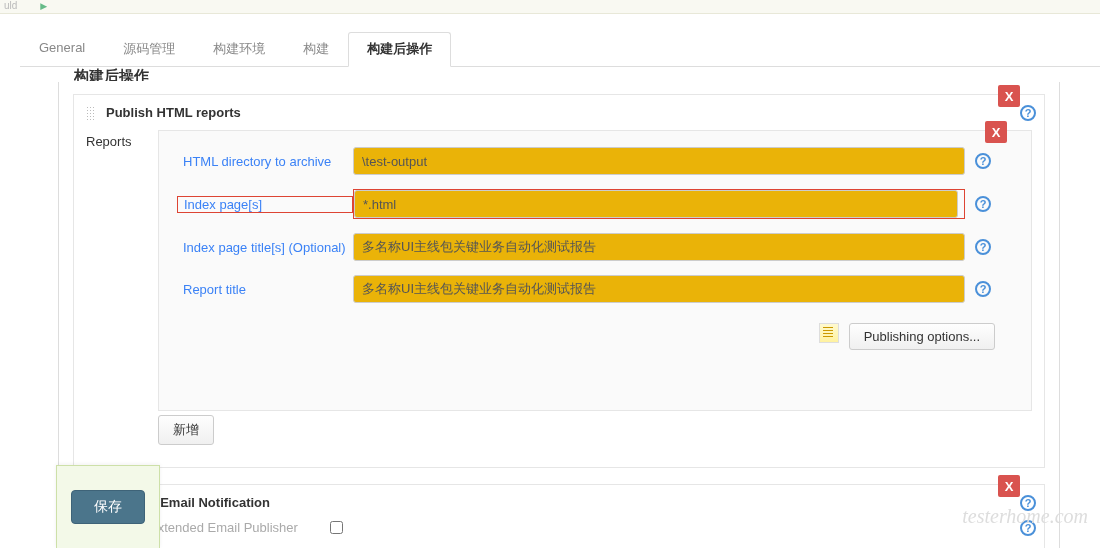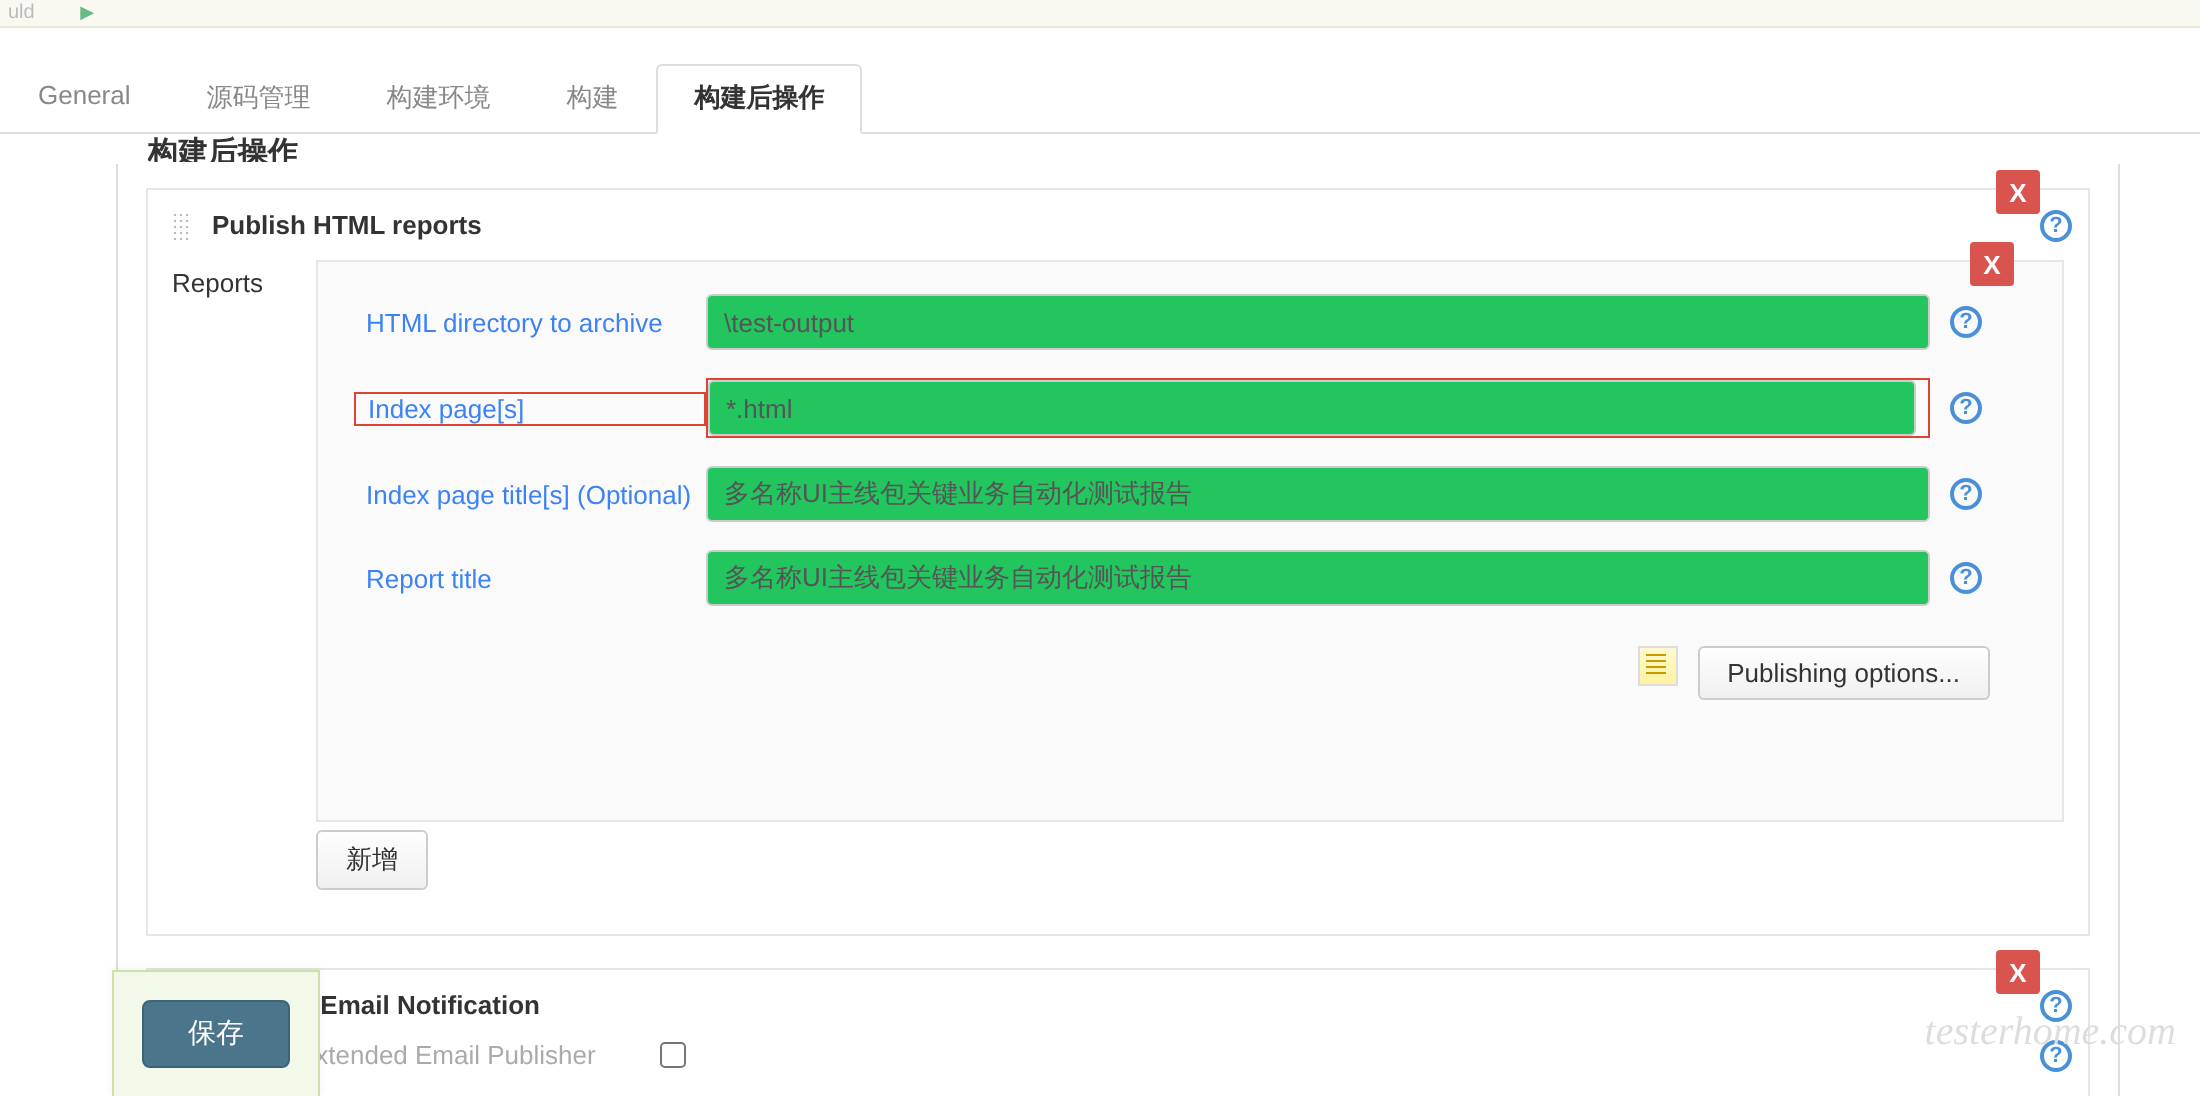--- a/index.html
+++ b/index.html
@@ -20,20 +20,21 @@
   font-size: 10px;
   color: #bbb;
   padding-left: 4px;
   line-height: 12px;
 }
 .top-strip .arrow { color:#6b8; font-size:9px; margin-left:20px;}
 .tabs {
   display: flex;
   margin-top: 18px;
   border-bottom: 1px solid #ddd;
+  margin-left: 20px;
 }
 .tab {
   padding: 7px 18px 8px;
   color: #888;
   cursor: pointer;
   font-size: 13px;
   border: 1px solid transparent;
   margin-bottom: -1px;
 }
 .tab.active {
@@ -138,21 +139,21 @@
   padding: 0 6px;
 }
 .form-input {
   flex: 1;
   height: 28px;
   border: 1px solid #ccc;
   border-radius: 3px;
   padding: 0 8px;
   font-size: 13px;
   color: #555;
-  background: #22c55e;
+  background: #eab308;
 }
 .form-row.invalid .form-label { border: 1px solid #d43; }
 .form-row.invalid .invalid-wrap { border: 1px solid #d43; display:flex; align-items:center; flex:1; padding-right:6px;}
 .form-row.invalid .form-input { border: 1px solid #ccc; flex:1;}
 .row-help { margin-left: 10px; }
 .pub-btn-row { display:flex; justify-content:flex-end; gap:10px; margin-top:20px; margin-right: -4px;}
 .pub-icon {
   width:20px; height:20px;
   background: linear-gradient(#fffad0,#fff2a0);
   border:1px solid #ddd;
@@ -185,21 +186,21 @@
   position:relative;
 }
 .email-block .sub input[type=checkbox]{ margin-left: 4px;}
 .email-desc { color:#888; font-size:12px; padding-left:316px; margin-top:6px;}
 .bottom-bar {
   position: absolute;
   left: 56px; bottom: 0;
   background: #f3f9e8;
   border: 1px solid #cde0a8;
   border-bottom: none;
-  padding: 14px 14px;
+  padding: 24px 14px;
   display: flex;
   gap: 14px;
   box-shadow: 0 -1px 4px rgba(0,0,0,0.06);
 }
 .btn-primary {
   background: #4b758b;
   border: 1px solid #3e6378;
   color: #fff;
   border-radius: 4px;
   padding: 7px 22px;

